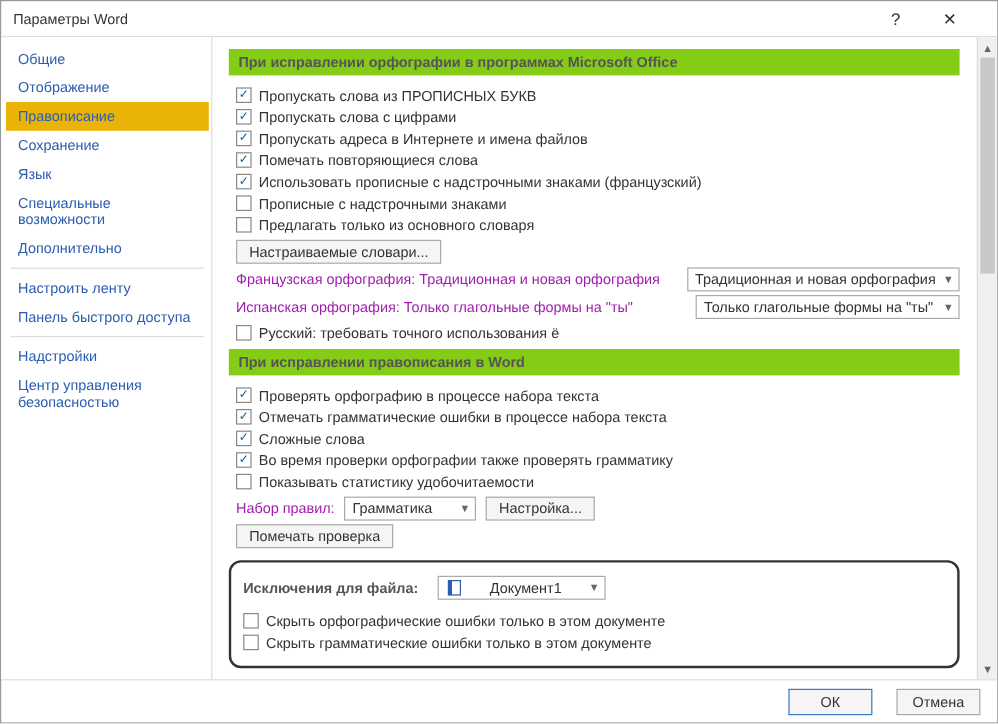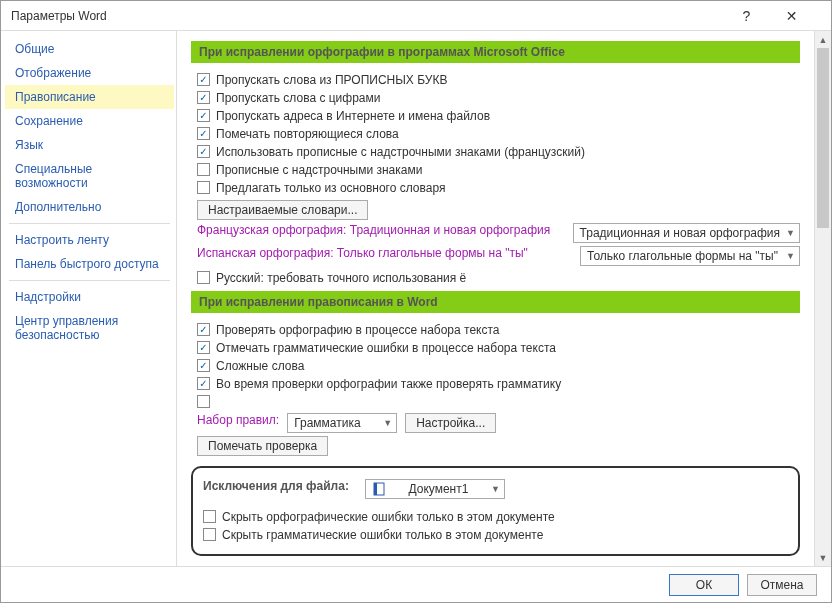--- a/index.html
+++ b/index.html
@@ -4,43 +4,43 @@
 <style>
   * { box-sizing: border-box; }
   html, body { margin: 0; padding: 0; font-family: "Segoe UI", Tahoma, sans-serif; font-size: 12px; color: #333; background: #eee; }
   .dialog { width: 832px; height: 603px; background: #fff; border: 1px solid #999; display: flex; flex-direction: column; position: relative; }
   .titlebar { height: 30px; display: flex; align-items: center; padding: 0 17px 0 10px; border-bottom: 1px solid #ddd; }
   .titlebar .title { flex: 1; font-size: 12px; color: #333; }
   .titlebar .tb-btn { width: 45px; height: 30px; display: flex; align-items: center; justify-content: center; font-size: 14px; color: #333; }
   .body { flex: 1; display: flex; overflow: hidden; }
   .sidebar { width: 176px; border-right: 1px solid #ddd; padding: 6px 2px 6px 4px; background: #fff; overflow: auto; }
   .side-item { padding: 5px 10px; color: #2a5db0; cursor: default; border-bottom: 0; }
-  .side-item.active { background: #fef9c3; color: #2a5db0; }
+  .side-item.active { background: #eab308; color: #2a5db0; }
   .side-sep { border-top: 1px solid #ddd; margin: 4px 4px; }
   .content-wrap { flex: 1; position: relative; display: flex; }
   .content { flex: 1; overflow-y: auto; padding: 6px 14px 10px 14px; }
   .scrollbar-fake { width: 17px; background: #f0f0f0; border-left: 1px solid #ddd; position: relative; }
   .scrollbar-arrow { height: 17px; display: flex; align-items: center; justify-content: center; font-size: 9px; color: #666; }
   .scrollbar-thumb { position: absolute; top: 17px; left: 2px; right: 2px; height: 180px; background: #c8c8c8; }
   .section-head { background: #84cc16; padding: 4px 8px; font-weight: 600; color: #555; margin: 4px 0 8px 0; }
   .checklist { margin-left: 6px; }
   .checkrow { display: flex; align-items: flex-start; padding: 2px 0; gap: 6px; }
   .chk { width: 13px; height: 13px; border: 1px solid #888; display: inline-flex; align-items: center; justify-content: center; font-size: 10px; color: #0a64a4; background: #fff; line-height: 1; }
   .chk.checked::before { content: "✓"; } 
   .lbl { color: #333; }
   .btn { display: inline-block; padding: 2px 10px; border: 1px solid #aaa; background: #f5f5f5; color: #333; font-size: 12px; }
-  .row { display: flex; gap: 8px; margin: 3px 0 3px 6px; }
+  .row { display: flex; align-items: center; gap: 8px; margin: 3px 0 3px 6px; }
   .row .lead { color: #a21caf; }
   .select { display: inline-flex; align-items: center; border: 1px solid #aaa; background: #fff; height: 20px; padding: 0 4px 0 6px; gap: 6px; min-width: 220px; justify-content: space-between; }
   .select .arrow { font-size: 9px; color: #666; }
   .file-select { min-width: 140px; }
   .file-select .doc-icon { display:inline-flex; }
   .section-box { border: 2px solid #333; border-radius: 10px; padding: 8px 10px 10px 10px; margin: 10px 0 4px 0; }
   .excl-head { font-weight: 600; color: #555; display: inline-block; margin-right: 8px; }
-  .footer { height: 36px; border-top: 1px solid #ddd; display: flex; align-items: center; justify-content: flex-end; gap: 8px; padding: 0 14px; }
+  .footer { height: 36px; border-top: 1px solid #ddd; display: flex; align-items: center; justify-content: flex-end; gap: 20px; padding: 0 14px; }
   .footer .btn { min-width: 70px; text-align: center; padding: 3px 10px; }
   .footer .btn.primary { border: 1px solid #3b78c4; }
   .spacer6 { height: 6px; }
 </style>
 </head>
 <body>
 
 <div class="dialog">
 
   <div class="titlebar">
@@ -142,20 +142,21 @@
           <div class="checkrow">
               <span class="chk checked"></span>
               <span class="lbl">Сложные слова</span>
             </div>
           <div class="checkrow">
               <span class="chk checked"></span>
               <span class="lbl">Во время проверки орфографии также проверять грамматику</span>
             </div>
           <div class="checkrow">
               <span class="chk"></span>
+              <span class="lbl">Показывать статистику удобочитаемости</span>
             </div>
         </div>
         <div class="row">
           <span class="lead">Набор правил:</span>
           <span class="select" style="min-width:110px">
             <span>Грамматика</span>
             <span class="arrow">▼</span>
           </span>
           <span class="btn">Настройка...</span>
         </div>

